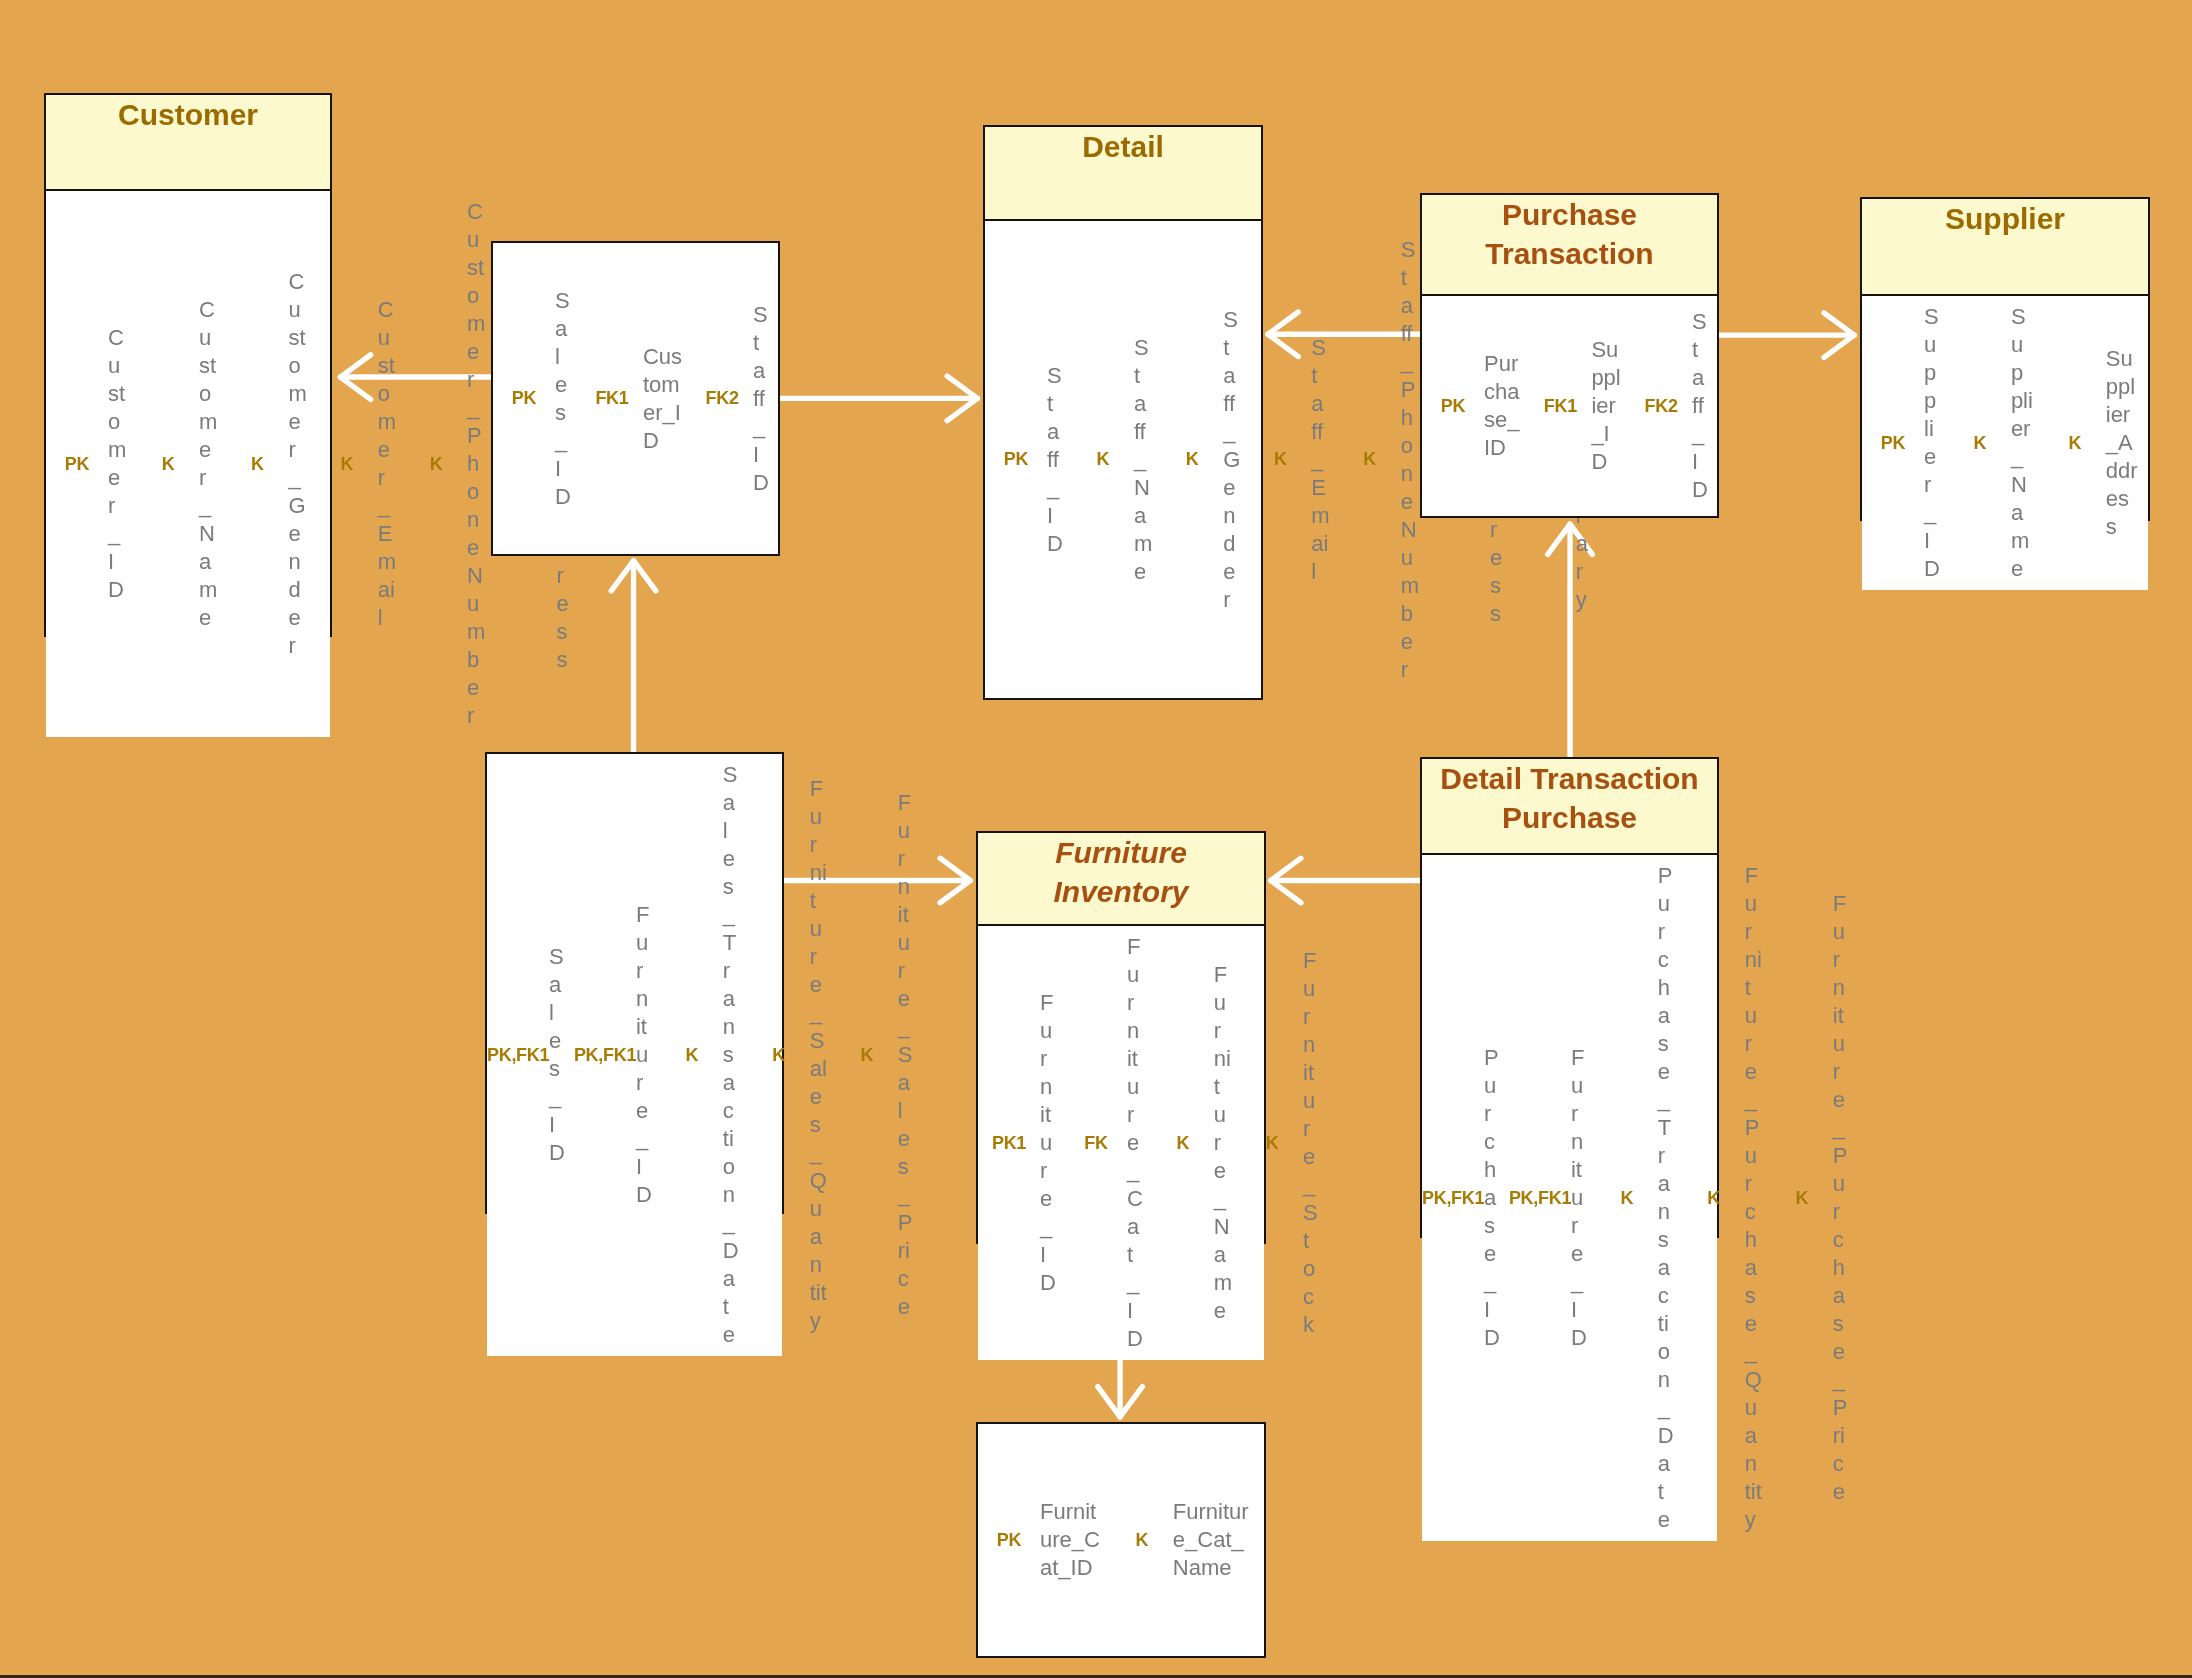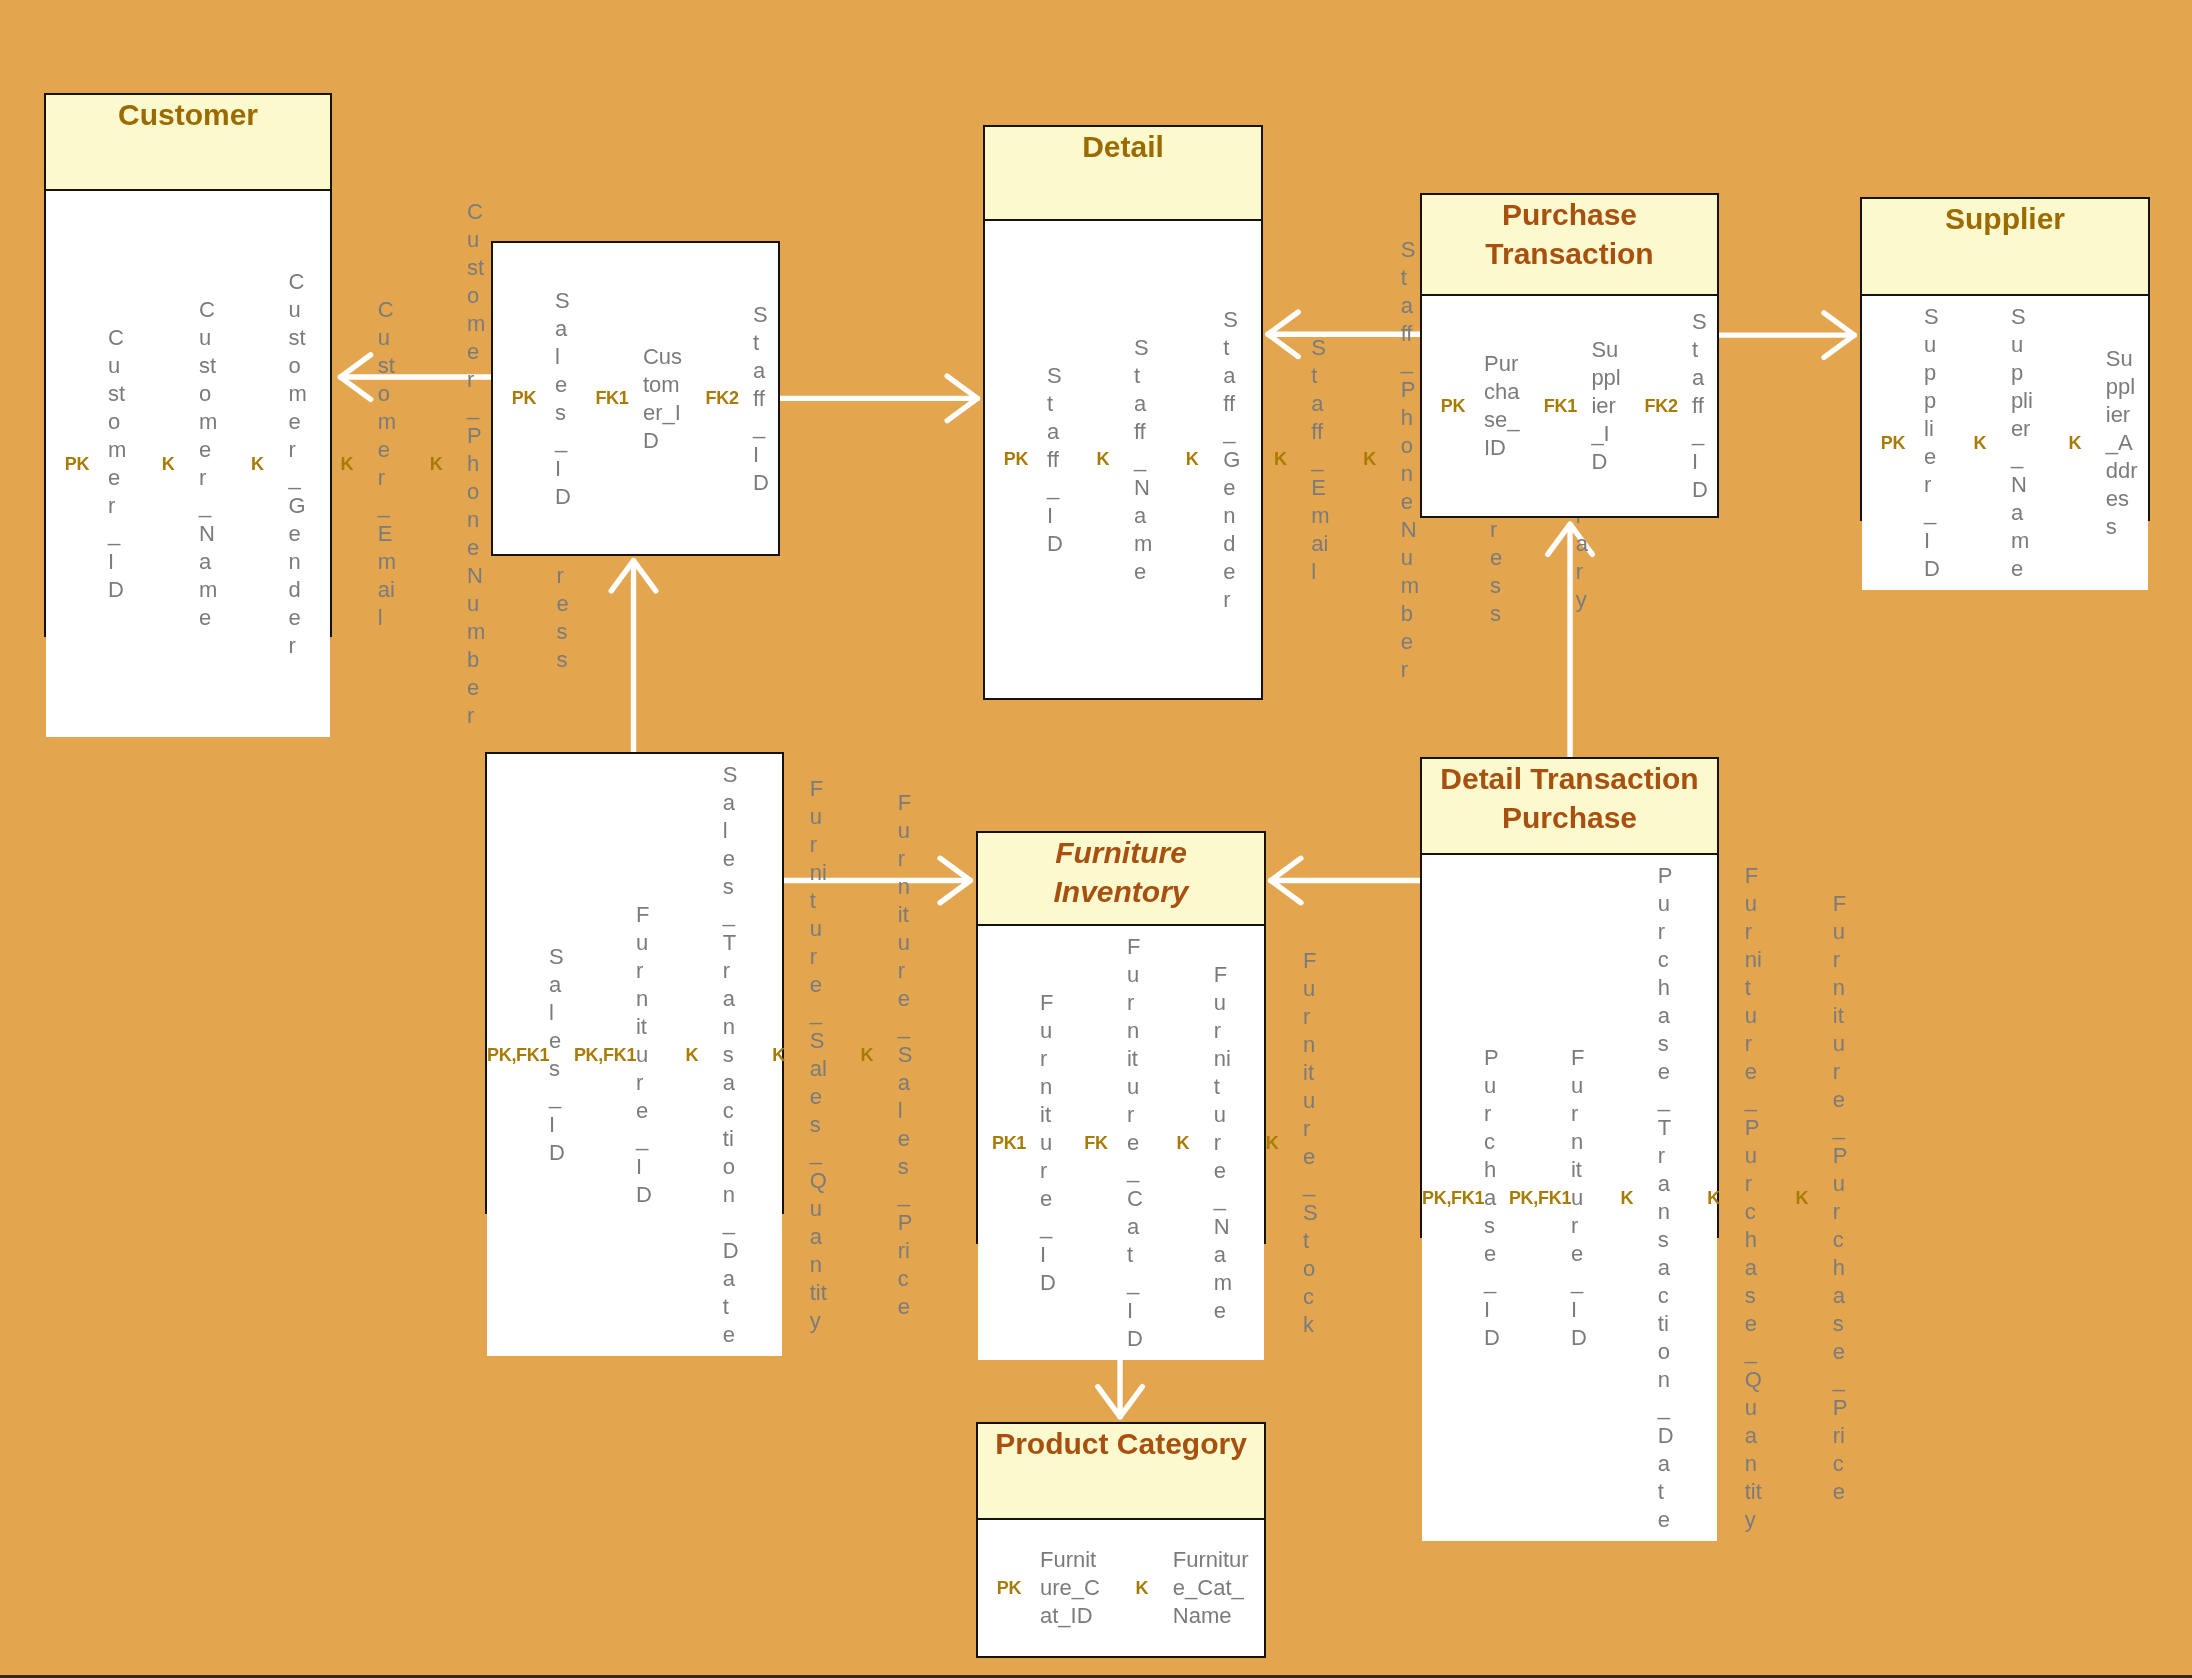--- a/index.html
+++ b/index.html
@@ -305,23 +305,20 @@
           <span class="key">K</span>
           <span class="fname">Furniture_Purchase_Quantity</span>
         </div>
         <div class="field-row">
           <span class="key">K</span>
           <span class="fname">Furniture_Purchase_Price</span>
         </div>
       </div>
     </div>
     <div class="entity" style="left: 976px; top: 1422px; width: 290px; height: 236px;">
-      <div class="entity-header rust" style="height: 96px;">
-        <span>Product Category</span>
-      </div>
       <div class="entity-body">
         <div class="field-row">
           <span class="key">PK</span>
           <span class="fname">Furniture_Cat_ID</span>
         </div>
         <div class="field-row">
           <span class="key">K</span>
           <span class="fname">Furniture_Cat_Name</span>
         </div>
       </div>

